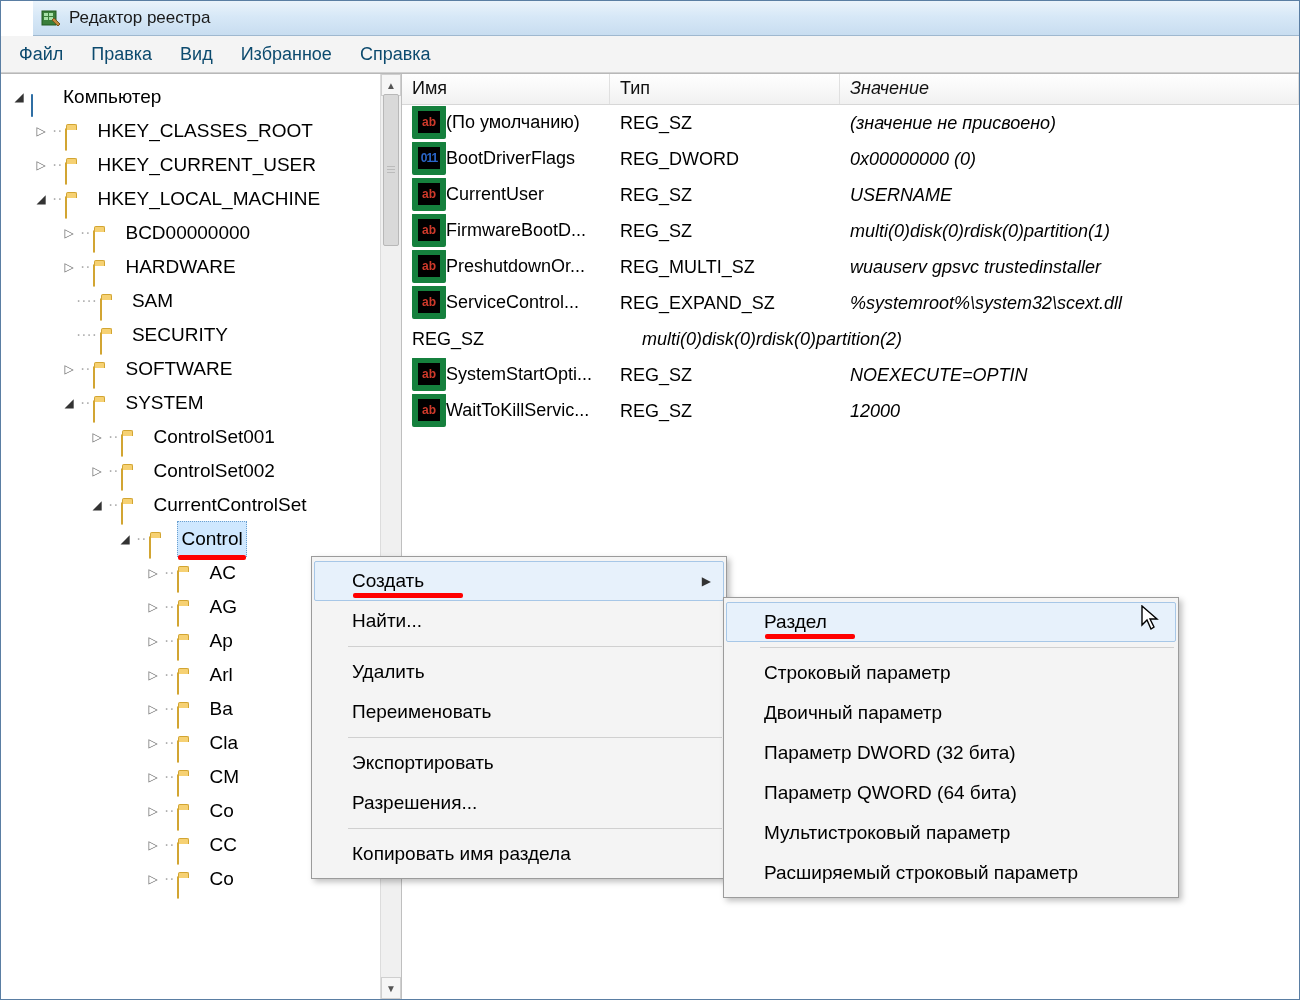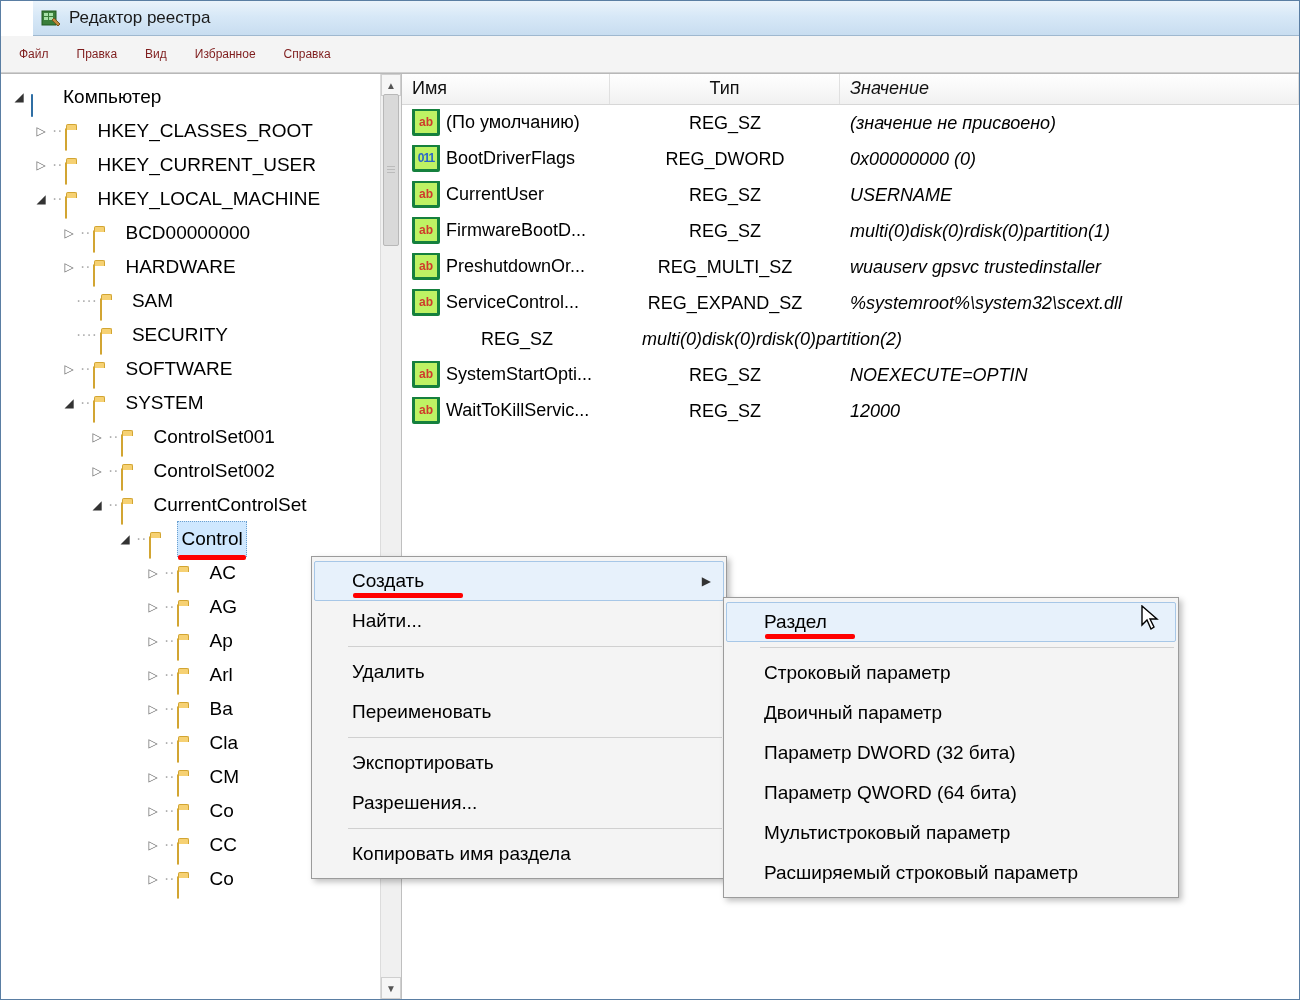--- a/index.html
+++ b/index.html
@@ -3,21 +3,21 @@
 <meta charset="utf-8">
 <style>
   html,body{margin:0;padding:0;font-family:"Segoe UI",Tahoma,sans-serif;font-size:17px;color:#000;background:#fff;}
   .window{width:1300px;height:1000px;position:relative;background:#fff;overflow:hidden;border:1px solid #5a7ea3;box-sizing:border-box;}
   
   .titlebar{height:34px;background:linear-gradient(to bottom,#eaf3fb 0%,#d7e8f7 45%,#c8ddf0 100%);display:flex;align-items:center;padding:0 8px;border-bottom:1px solid #9fb8cf;margin-left:32px;}
   .titlebar .ticon{width:20px;height:20px;margin-right:8px;display:flex;align-items:center;justify-content:center;}
   .titlebar .ttext{font-size:17px;color:#1a1a1a;}
   
   .menubar{height:36px;display:flex;align-items:center;padding:0 4px;background:#f4f4f4;border-bottom:1px solid #d0d0d0;}
-  .menubar .mitem{padding:4px 14px;font-size:12px;color:#7f1d1d;cursor:default;}
+  .menubar .mitem{padding:4px 14px;font-size:18px;color:#0c4a6e;cursor:default;}
   
   .client{position:absolute;top:72px;left:0;right:0;bottom:0;display:flex;border-top:1px solid #b8b8b8;}
   
   .treewrap{width:400px;position:relative;border-right:1px solid #bfbfbf;background:#fff;overflow:hidden;}
   .tree{padding:6px 0 6px 4px;font-size:19px;line-height:34px;color:#000;}
   .row{display:flex;align-items:center;height:34px;white-space:nowrap;}
   .indent{display:inline-block;}
   .exp{width:16px;height:16px;margin-right:2px;display:inline-flex;align-items:center;justify-content:center;color:#6a6a6a;font-size:12px;}
   .exp.open{color:#333;}
   .dots{color:#b0b0b0;letter-spacing:-2px;margin-right:2px;font-family:monospace;font-size:12px;}
@@ -34,25 +34,25 @@
   .vscroll{position:absolute;top:0;right:0;width:20px;bottom:0;background:#f0f0f0;border-left:1px solid #dcdcdc;}
   .vscroll .btn{height:20px;background:#f6f6f6;border:1px solid #cfcfcf;display:flex;align-items:center;justify-content:center;font-size:10px;color:#555;}
   .vscroll .track{position:absolute;top:20px;bottom:20px;left:0;right:0;}
   .vscroll .thumb{position:absolute;left:2px;right:2px;top:0;height:150px;background:#d9d9d9;border:1px solid #b8b8b8;border-radius:2px;}
   .vscroll .thumb .grip{position:absolute;left:3px;right:3px;top:50%;height:8px;transform:translateY(-50%);background:repeating-linear-gradient(to bottom,#bbb 0 1px,transparent 1px 3px);}
   .vscroll .btn.bottom{position:absolute;bottom:0;left:0;right:0;}
   
   .listwrap{flex:1;display:flex;flex-direction:column;background:#fff;}
   .lh{display:flex;height:30px;background:linear-gradient(to bottom,#fff,#f1f1f1);border-bottom:1px solid #d7d7d7;font-size:18px;color:#111;}
   .lh .col{padding:4px 10px;border-right:1px solid #e0e0e0;box-sizing:border-box;}
-  .c1{width:208px;} .c2{width:230px;text-align:center;} .c3{flex:1;font-style:italic;}
+  .c1{width:208px;} .c2{width:230px;} .c3{flex:1;font-style:italic;}
   .lrows{flex:1;}
   .lrow{display:flex;height:36px;align-items:center;font-size:18px;}
   .lrow .cell{padding:0 10px;box-sizing:border-box;white-space:nowrap;overflow:hidden;text-overflow:ellipsis;}
-  .vicon{width:22px;height:22px;margin-right:6px;display:inline-flex;align-items:center;justify-content:center;border:3px solid #15803d;border-radius:2px;background:#bef264;vertical-align:middle;position:relative;top:-1px;}
+  .vicon{width:22px;height:22px;display:inline-flex;align-items:center;justify-content:center;border:6px solid #15803d;border-radius:2px;background:#000000;vertical-align:middle;position:relative;top:-1px;}
   .vicon.str{color:#d03a2b;font-weight:bold;font-size:12px;}
   .vicon.bin{color:#2a66c8;font-weight:bold;font-size:12px;letter-spacing:-1px;}
   
   .menu{position:absolute;background:#f4f4f4;border:1px solid #9b9b9b;box-shadow:3px 3px 6px rgba(0,0,0,0.25);padding:4px 2px;font-size:19px;}
   .menu .mi{height:40px;display:flex;align-items:center;padding:0 34px 0 38px;white-space:nowrap;position:relative;cursor:default;}
   .menu .mi.hover{background:#e7f1fb;border:1px solid #a7c7e7;border-radius:2px;padding:0 33px 0 37px;height:38px;}
   .menu .sep{height:1px;margin:5px 2px 5px 34px;background:#d0d0d0;}
   .menu .arrow{position:absolute;right:12px;top:50%;transform:translateY(-50%);font-size:12px;color:#333;}
   .menu .redline{position:absolute;left:38px;width:110px;height:5px;background:#ff0000;border-radius:2px;bottom:2px;}
   .menu .redline2{position:absolute;left:38px;width:90px;height:5px;background:#ff0000;border-radius:2px;bottom:2px;}

